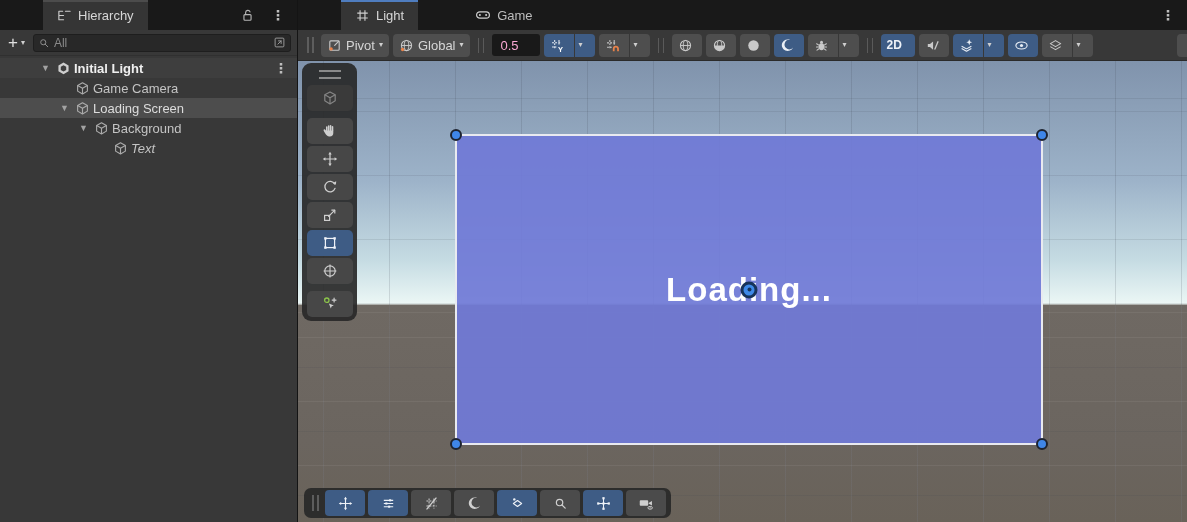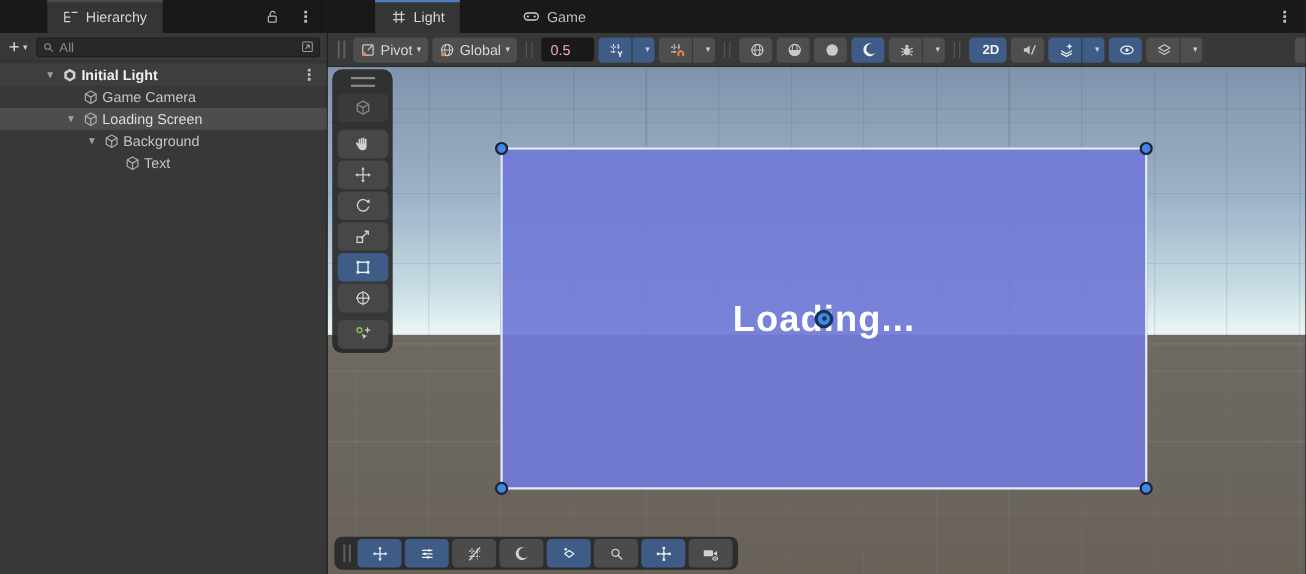--- a/index.html
+++ b/index.html
@@ -31,27 +31,27 @@
   .search-field input::placeholder { color:#8a8a8a; }
 
   .tree { padding-top:2px; }
   .trow { height:20px; display:flex; align-items:center; gap:3px; color:#c4c4c4; }
   .trow .fold { width:15px; text-align:center; font-size:9px; color:#a2a2a2; flex:none; }
   .trow .spacer { width:15px; flex:none; }
   .trow .obj-ic { flex:none; color:#ababab; }
   .trow.scene-header { background:#3e3e3e; font-weight:bold; color:#efefef; }
   .trow.selected { background:#4d4d4d; color:#dcdcdc; }
   .trow .row-kebab { margin-left:auto; padding-right:9px; }
-  .d0 { padding-left:38px; } .d1 { padding-left:57px; } .d2 { padding-left:76px; } .d3 { padding-left:95px; }
+  .d0 { padding-left:38px; } .d1 { padding-left:57px; } .d2 { padding-left:76px; } .d3 { padding-left:95px;font-style:italic; }
 
   
   .right-panel { position:absolute; left:298px; top:0; width:889px; height:522px; background:#383838; }
   .scene-toolbar { height:31px; background:#383838; border-bottom:1px solid #2a2a2a; display:flex; align-items:center; padding:0 0 0 6px; gap:4px; position:relative; overflow:hidden; }
   .overlay-handle-v { width:7px; height:16px; border-left:2px solid #5d5d5d; border-right:2px solid #5d5d5d; margin:0 3px; }
-  .tbtn { height:23px; min-width:30px; background:#4e4e4e; border-radius:4px; display:flex; align-items:center; justify-content:flex-end; gap:4px; padding:0 6px; color:#c9c9c9; }
+  .tbtn { height:23px; min-width:30px; background:#4e4e4e; border-radius:4px; display:flex; align-items:center; justify-content:space-between; gap:4px; padding:0 6px; color:#c9c9c9; }
   .tbtn.blue { background:#3e5c85; color:#e9eef5; }
   .tbtn .blabel { font-size:13px; color:#d6d6d6; }
   .tbtn.blue .blabel { color:#eef2f8; font-weight:bold; font-size:12px; }
   .tgroup { display:flex; gap:1px; }
   .tgroup .tbtn:first-child { border-radius:4px 0 0 4px; }
   .tgroup .tbtn:last-child { border-radius:0 4px 4px 0; min-width:20px; padding:0 4px; }
   .grid-size { width:48px; height:22px; background:#191919; border:none; border-radius:3px; color:#f9a8d4; font-size:13px; font-family:inherit; padding-left:9px; outline:none; }
   .sliver { position:absolute; right:-6px; top:4px; width:16px; height:23px; background:#4e4e4e; border-radius:4px; }
 
   

